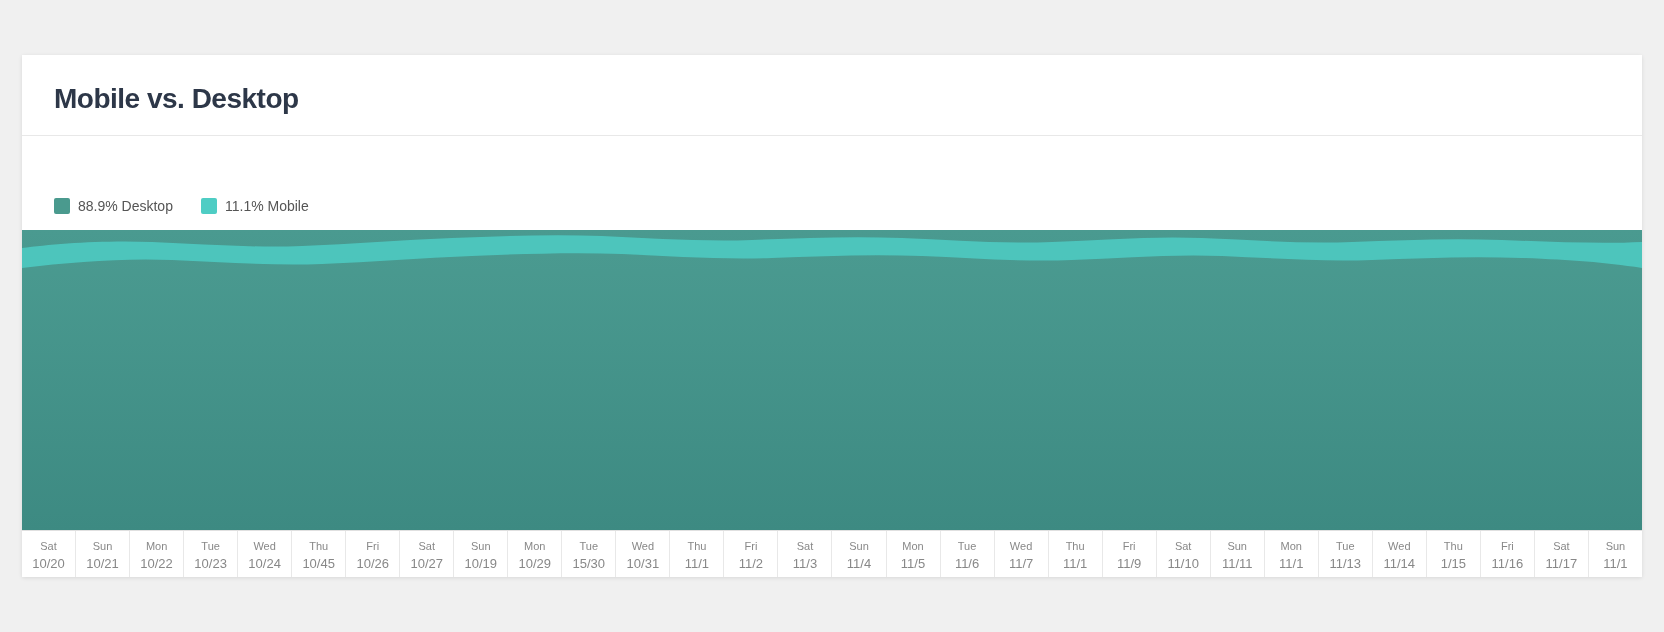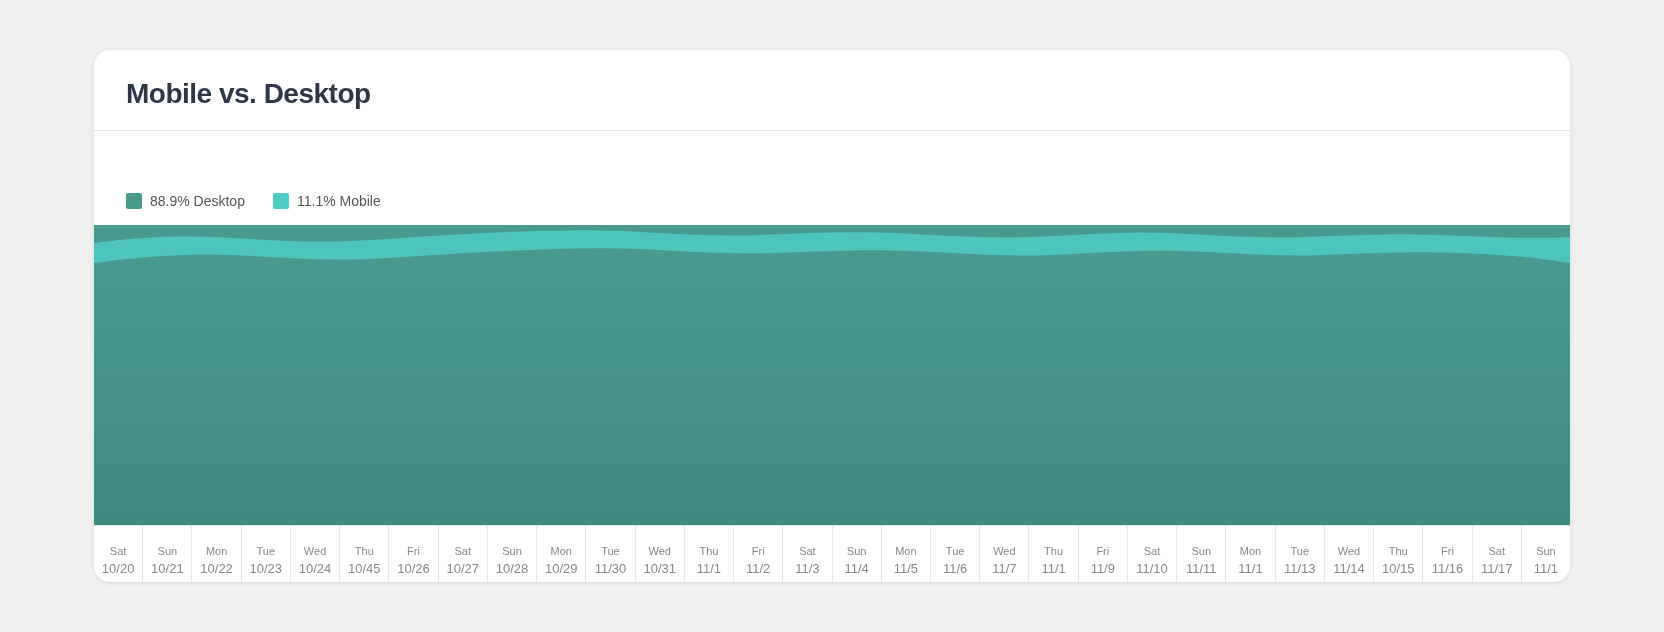--- a/index.html
+++ b/index.html
@@ -8,23 +8,23 @@
       background: #f0f0f0;
       font-family: -apple-system, BlinkMacSystemFont, 'Segoe UI', sans-serif;
       display: flex;
       justify-content: center;
       align-items: center;
       min-height: 100vh;
     }
 
     .card {
       background: #fff;
-      border-radius: 16px;
+      border-radius: 0;
       box-shadow: 0 1px 4px rgba(0,0,0,0.1);
-      width: 1476px;
+      width: 1620px;
       overflow: hidden;
     }
 
     .card-header {
       padding: 28px 32px 20px;
     }
 
     .card-title {
       font-size: 28px;
       font-weight: 700;
@@ -78,21 +78,21 @@
     .x-axis {
       display: flex;
       padding: 0;
       border-top: 1px solid #e0e0e0;
       overflow: hidden;
     }
 
     .x-axis-item {
       flex: 1;
       text-align: center;
-      padding: 18px 0 4px;
+      padding: 8px 0 4px;
       border-right: 1px solid #e8e8e8;
       min-width: 0;
     }
 
     .x-axis-item:last-child {
       border-right: none;
     }
 
     .x-axis-day {
       font-size: 11px;
@@ -217,29 +217,29 @@
       <div class="x-axis-item">
     <span class="x-axis-day">Fri</span>
     <span class="x-axis-date">10/26</span>
   </div>
       <div class="x-axis-item">
     <span class="x-axis-day">Sat</span>
     <span class="x-axis-date">10/27</span>
   </div>
       <div class="x-axis-item">
     <span class="x-axis-day">Sun</span>
-    <span class="x-axis-date">10/28</span>
+    <span class="x-axis-date">10/19</span>
   </div>
       <div class="x-axis-item">
     <span class="x-axis-day">Mon</span>
     <span class="x-axis-date">10/29</span>
   </div>
       <div class="x-axis-item">
     <span class="x-axis-day">Tue</span>
-    <span class="x-axis-date">11/30</span>
+    <span class="x-axis-date">15/30</span>
   </div>
       <div class="x-axis-item">
     <span class="x-axis-day">Wed</span>
     <span class="x-axis-date">10/31</span>
   </div>
       <div class="x-axis-item">
     <span class="x-axis-day">Thu</span>
     <span class="x-axis-date">11/1</span>
   </div>
       <div class="x-axis-item">
@@ -289,21 +289,21 @@
       <div class="x-axis-item">
     <span class="x-axis-day">Tue</span>
     <span class="x-axis-date">11/13</span>
   </div>
       <div class="x-axis-item">
     <span class="x-axis-day">Wed</span>
     <span class="x-axis-date">11/14</span>
   </div>
       <div class="x-axis-item">
     <span class="x-axis-day">Thu</span>
-    <span class="x-axis-date">10/15</span>
+    <span class="x-axis-date">1/15</span>
   </div>
       <div class="x-axis-item">
     <span class="x-axis-day">Fri</span>
     <span class="x-axis-date">11/16</span>
   </div>
       <div class="x-axis-item">
     <span class="x-axis-day">Sat</span>
     <span class="x-axis-date">11/17</span>
   </div>
       <div class="x-axis-item">

